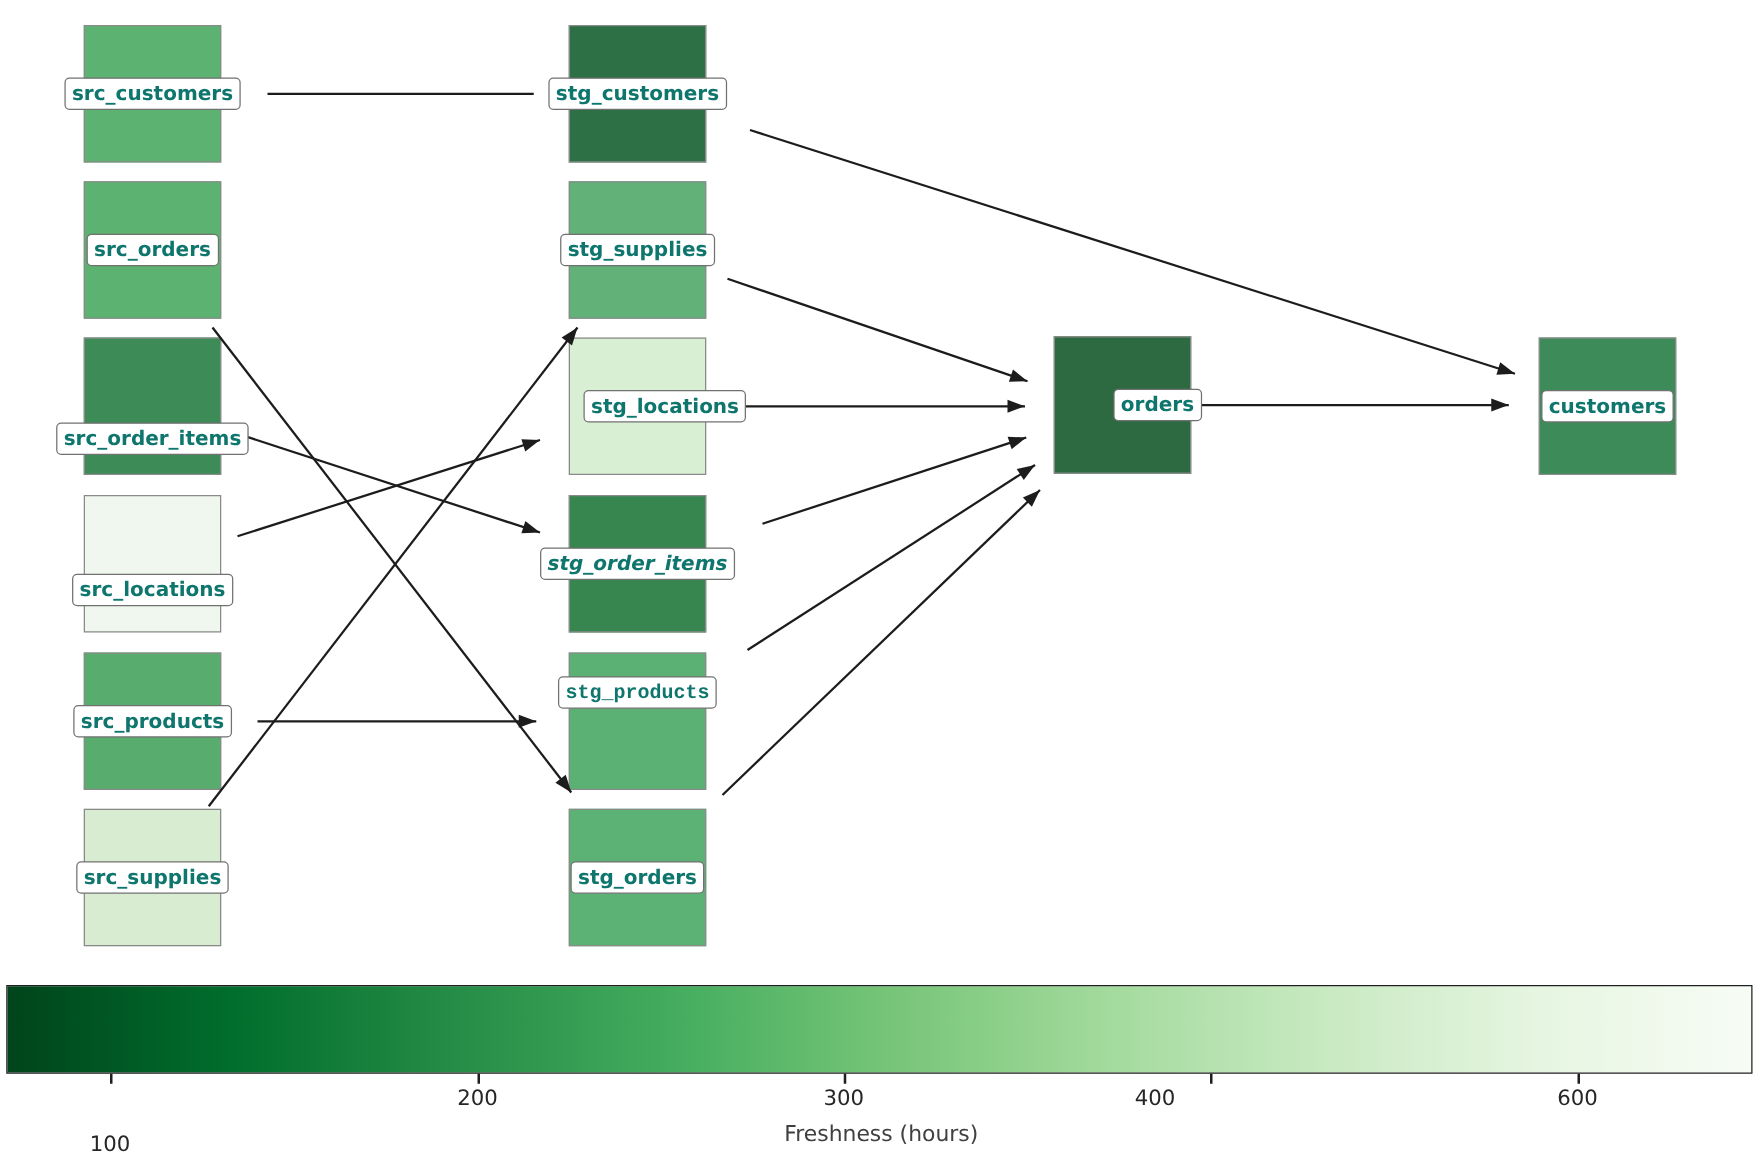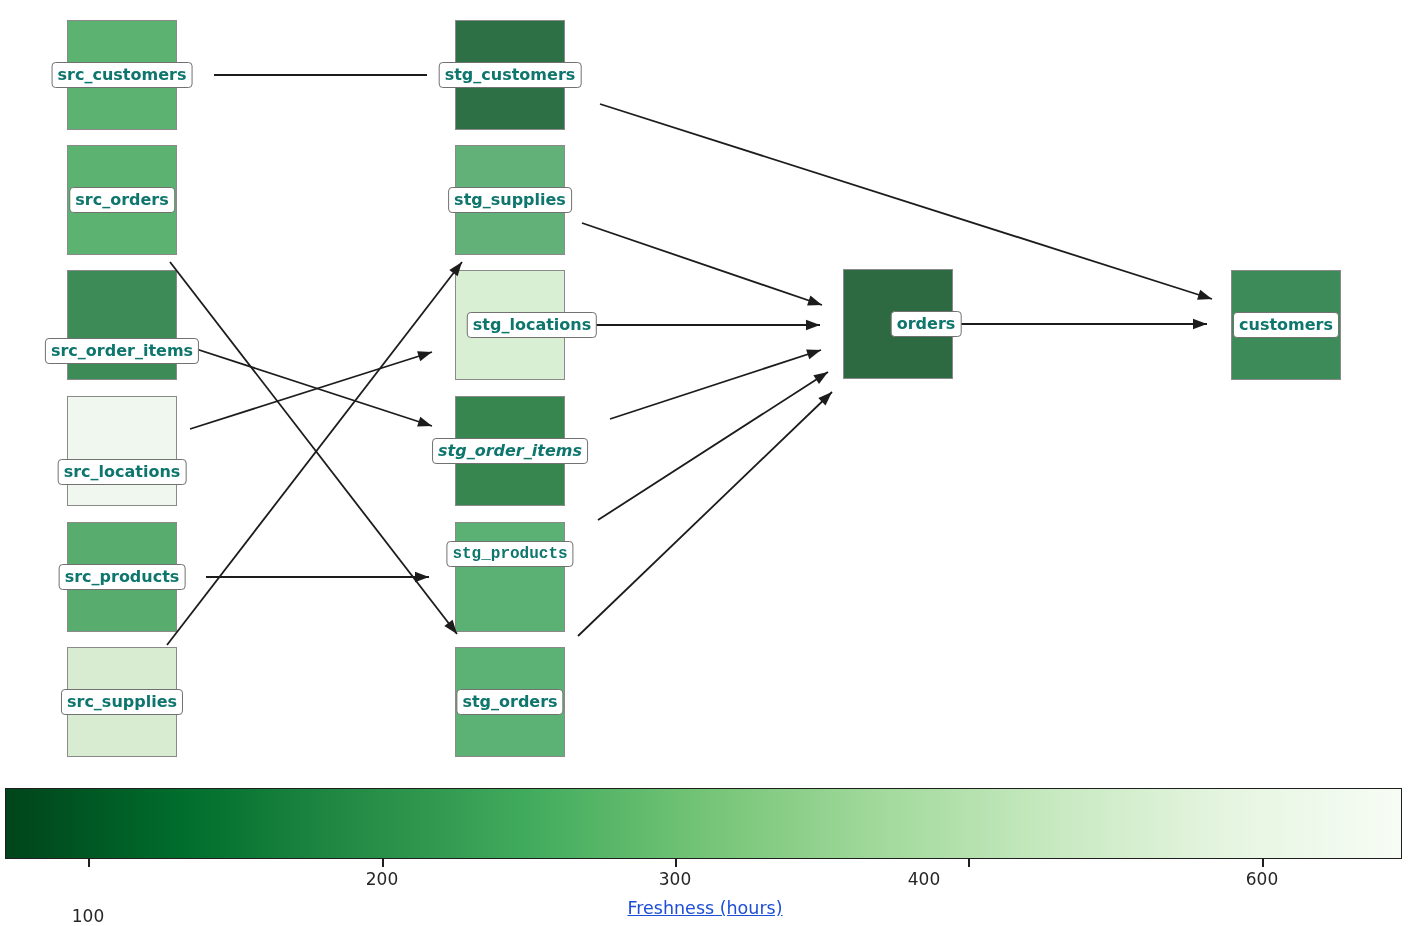--- a/index.html
+++ b/index.html
@@ -50,23 +50,22 @@
     position:absolute;
     transform:translateX(-50%);
     font-size:17px;
     color:#262626;
     z-index:1;
   }
   #cbar-label{
     position:absolute;
     transform:translateX(-50%);
     font-size:17.5px;
-    color:#1d4ed8;
+    color:#404040;
     z-index:1;
-    text-decoration:underline;
   }
 </style>
 </head>
 <body>
 
 <div id="figure">
   <svg id="edges" width="1410" height="926">
       <g>
         <line x1="214" y1="75" x2="427" y2="75" stroke="#1c1c1c" stroke-width="1.8"></line>
       </g>

